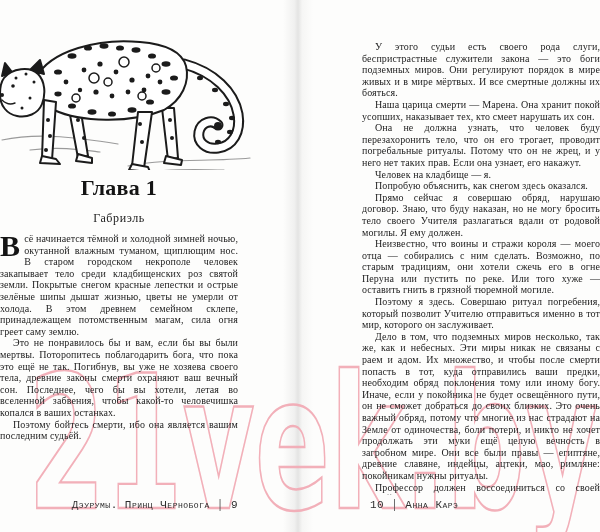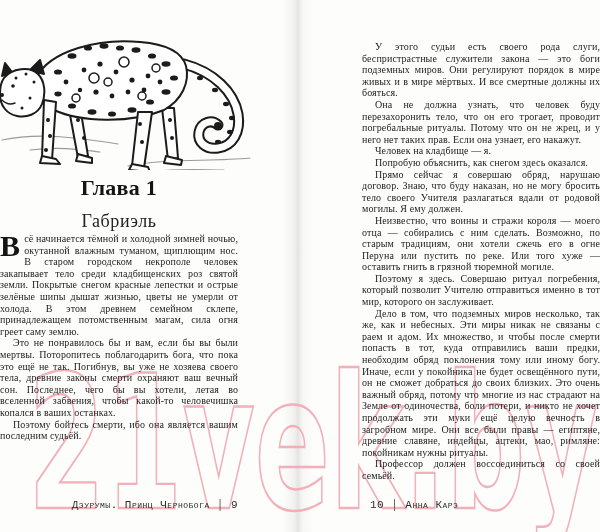--- a/index.html
+++ b/index.html
@@ -18,21 +18,21 @@
 
   .page{position:absolute;top:12px;height:532px;z-index:3;}
   .page-left{left:0;width:296px;}
   .page-right{left:304px;width:296px;}
 
   .leopard{position:absolute;left:0;top:8px;width:258px;height:150px;}
 
   .chapter-title{position:absolute;left:0;top:163px;width:238px;margin:0;text-align:center;
                  font-size:22px;font-weight:700;color:#141414;letter-spacing:.3px;}
   .chapter-subtitle{position:absolute;left:0;top:199px;width:238px;margin:0;text-align:center;
-                 font-size:18px;font-weight:400;letter-spacing:.6px;color:#222;}
+                 font-size:12px;font-weight:400;letter-spacing:.6px;color:#222;}
 
   .body-text{position:absolute;width:238px;font-size:10px;line-height:11.6px;
              text-align:justify;letter-spacing:.1px;}
   .left-body{left:0;top:221px;height:264px;overflow:hidden;}
   .right-body{left:58px;top:29px;height:454px;overflow:hidden;}
 
   .para{margin:0;hyphens:auto;-webkit-hyphens:auto;}
   .para.indent{text-indent:13px;}
   .dropcap{float:left;font-size:30px;line-height:23px;font-weight:700;
            padding:1px 4px 0 0;color:#141414;}
@@ -166,20 +166,21 @@
 
     <div class="footer footer-left">
       <span>Дэурумы. Принц Чернобога</span><span class="sep">|</span><span>9</span>
     </div>
   </div>
 
   <div class="page page-right">
 
     <div class="body-text right-body">
       <p class="para indent">У этого судьи есть своего рода слуги, беспристрастные служители закона — это боги подземных миров. Они регулируют порядок в мире живых и в мире мёртвых. И все смертные должны их бояться.</p>
+      <p class="para indent">Наша царица смерти — Марена. Она хранит покой усопших, наказывает тех, кто смеет нарушать их сон.</p>
       <p class="para indent">Она не должна узнать, что человек буду перезахоронить тело, что он его трогает, проводит погребальные ритуалы. Потому что он не жрец, и у него нет таких прав. Если она узнает, его накажут.</p>
       <p class="para indent">Человек на кладбище — я.</p>
       <p class="para indent">Попробую объяснить, как снегом здесь оказался.</p>
       <p class="para indent">Прямо сейчас я совершаю обряд, нарушаю договор. Знаю, что буду наказан, но не могу бросить тело своего Учителя разлагаться вдали от родовой могилы. Я ему должен.</p>
       <p class="para indent">Неизвестно, что воины и стражи короля — моего отца — собирались с ним сделать. Возможно, по старым традициям, они хотели сжечь его в огне Перуна или пустить по реке. Или того хуже — оставить гнить в грязной тюремной могиле.</p>
       <p class="para indent">Поэтому я здесь. Совершаю ритуал погребения, который позволит Учителю отправиться именно в тот мир, которого он заслуживает.</p>
       <p class="para indent">Дело в том, что подземных миров несколько, так же, как и небесных. Эти миры никак не связаны с раем и адом. Их множество, и чтобы после смерти попасть в тот, куда отправились ваши предки, необходим обряд поклонения тому или иному богу. Иначе, если у покойника не будет освещённого пути, он не сможет добраться до своих близких. Это очень важный обряд, потому что многие из нас страдают на Земле от одиночества, боли потери, и никто не хочет продолжать эти муки ещё целую вечность в загробном мире. Они все были правы — египтяне, древние славяне, индейцы, ацтеки, мао, римляне: покойникам нужны ритуалы.</p>
       <p class="para indent">Профессор должен воссоединиться со своей семьёй.</p>
     </div>
 

